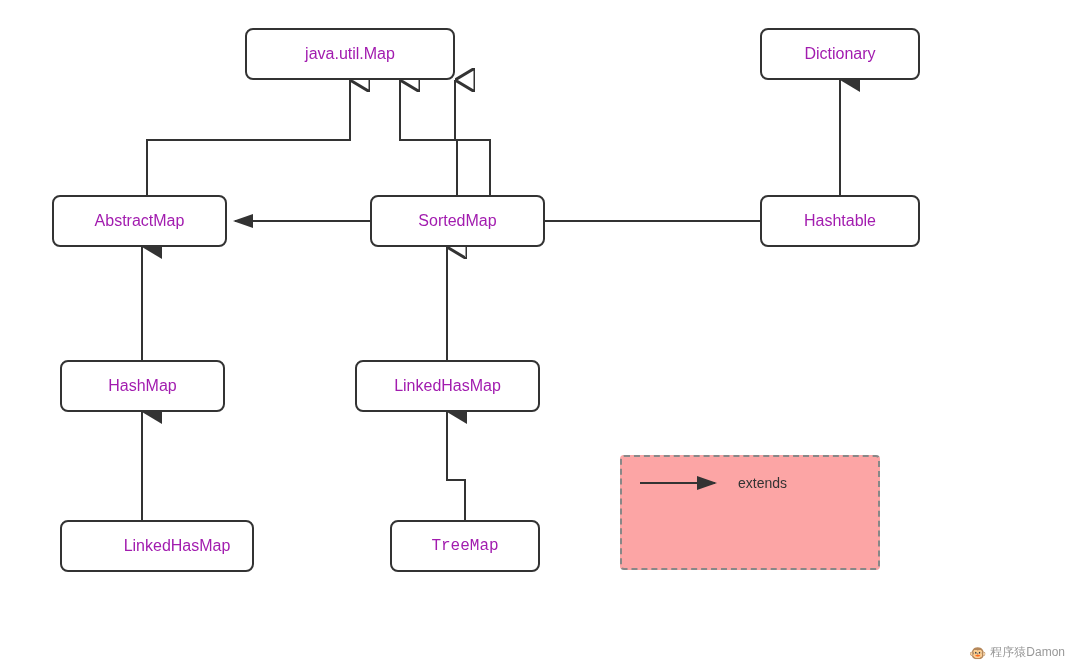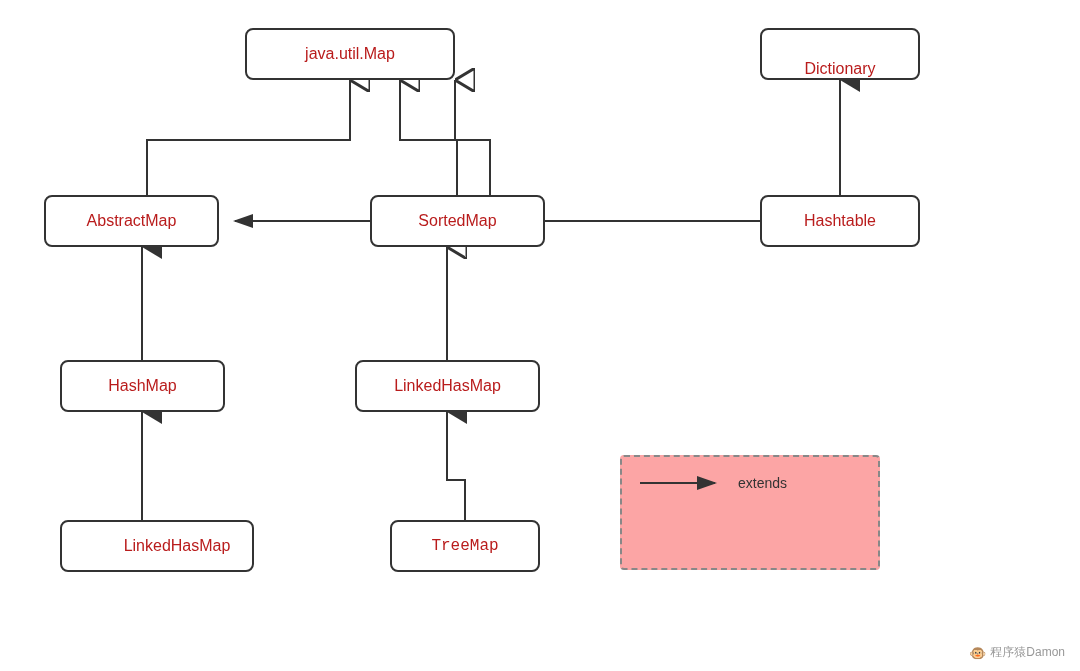--- a/index.html
+++ b/index.html
@@ -19,21 +19,21 @@
     }
     .box {
       position: absolute;
       border: 2px solid #333;
       border-radius: 8px;
       background: #fff;
       display: flex;
       align-items: center;
       justify-content: center;
       font-size: 16px;
-      color: #b91c1c;
+      color: #a21caf;
       font-family: Arial, sans-serif;
     }
     svg.arrows {
       position: absolute;
       top: 0; left: 0;
       width: 1080px;
       height: 671px;
       pointer-events: none;
     }
     .legend-box {
@@ -94,25 +94,25 @@
     <path d="M 840 195 L 840 80" fill="none" stroke="#333" stroke-width="2" marker-end="url(#arrowSolidUp)"></path>
 
     <path d="M 760 221 L 235 221" fill="none" stroke="#333" stroke-width="2" marker-end="url(#arrowSolid)"></path>
 
   </svg>
 
   <div class="box" style="left:245px; top:28px; width:210px; height:52px;">
     <span>java.util.Map</span>
   </div>
 
-  <div class="box" style="left:760px; top:28px; width:160px; height:52px;align-items:flex-end;">
+  <div class="box" style="left:760px; top:28px; width:160px; height:52px;">
     <span>Dictionary</span>
   </div>
 
-  <div class="box" style="left:44px; top:195px; width:175px; height:52px;">
+  <div class="box" style="left:52px; top:195px; width:175px; height:52px;">
     <span>AbstractMap</span>
   </div>
 
   <div class="box" style="left:370px; top:195px; width:175px; height:52px;">
     <span>SortedMap</span>
   </div>
 
   <div class="box" style="left:760px; top:195px; width:160px; height:52px;">
     <span>Hashtable</span>
   </div>

